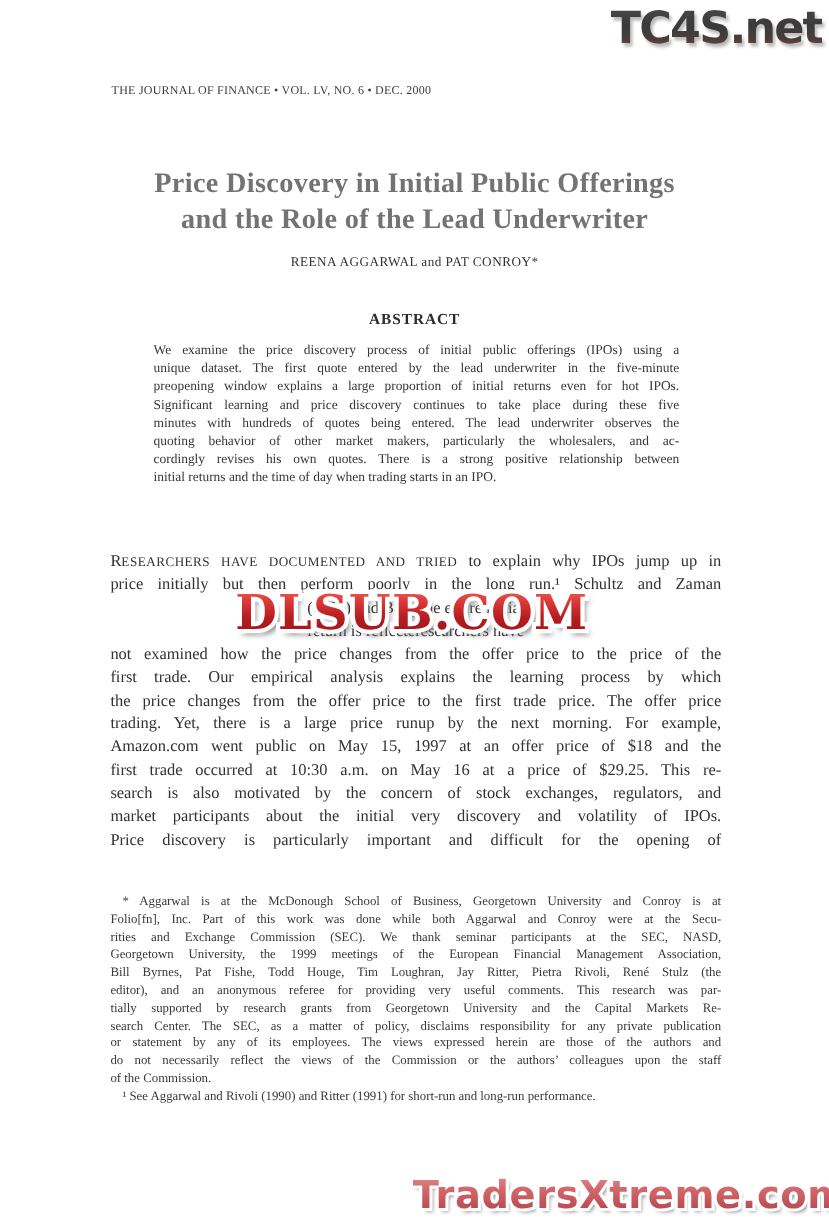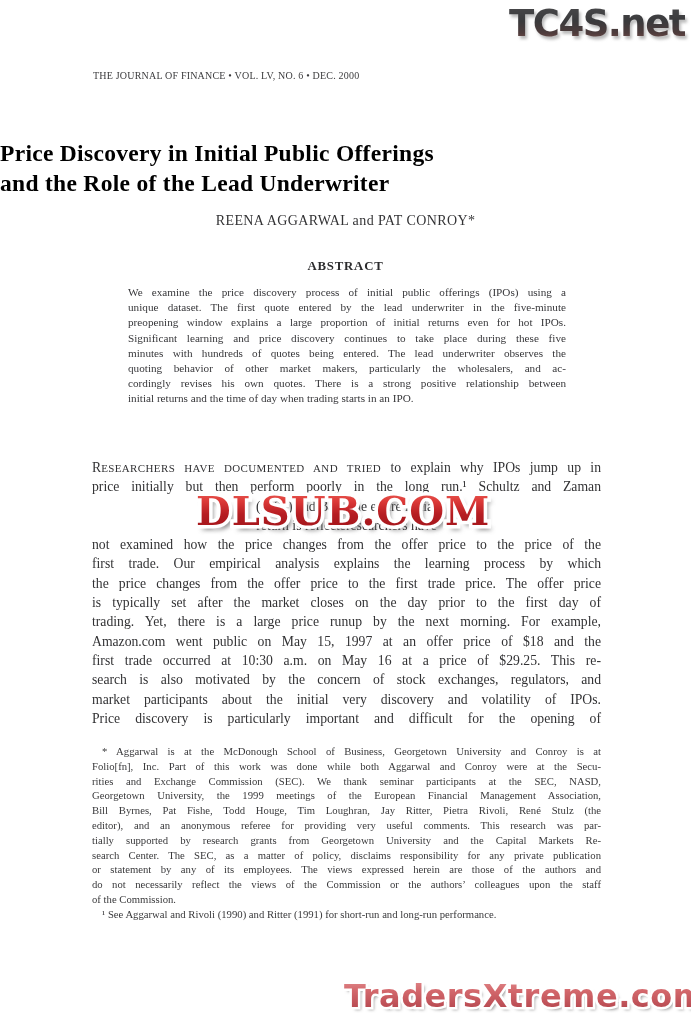--- a/index.html
+++ b/index.html
@@ -7,28 +7,28 @@
     position:relative; width:691px; height:1024px; background:#ffffff;
     font-family:"Liberation Serif", serif; color:#323234; overflow:hidden;
   }
 
   .journal-line {
     position:absolute; left:93px; top:70px;
     font-size:10px; letter-spacing:0.2px; color:#3c3c3e; white-space:nowrap;
   }
 
   .paper-title {
-    position:absolute; left:0; right:0; top:139px; 
+    position:absolute; left:0; right:0; top:139px; text-align:center;
     font-size:23.5px; font-weight:bold; line-height:29.5px;
-    color:#000000; letter-spacing:0.3px;
+    color:#737373; letter-spacing:0.3px;
   }
 
   .authors-line {
     position:absolute; left:0; right:0; top:213px; text-align:center;
-    font-size:14px; letter-spacing:0.4px; color:#333335;
+    font-size:11px; letter-spacing:0.4px; color:#333335;
   }
 
   .abstract-heading {
     position:absolute; left:0; right:0; top:259px; text-align:center;
     font-size:12.8px; font-weight:bold; letter-spacing:0.8px; color:#2c2c2e;
   }
 
   .abstract-paragraph {
     position:absolute; left:128px; width:438px; top:285px;
     font-size:11.2px; line-height:15.2px; color:#37373a;
@@ -136,21 +136,20 @@
         <span>(1994) and Barry</span>
         <span>the entire initial</span>
       </div>
       <div class="body-line split">
         <span>return is reflecte</span>
         <span>researchers have</span>
       </div>
       <div class="body-line">not examined how the price changes from the offer price to the price of the</div>
       <div class="body-line">first trade. Our empirical analysis explains the learning process by which</div>
       <div class="body-line">the price changes from the offer price to the first trade price. The offer price</div>
-      <div class="body-line">is typically set after the market closes on the day prior to the first day of</div>
       <div class="body-line">trading. Yet, there is a large price runup by the next morning. For example,</div>
       <div class="body-line">Amazon.com went public on May 15, 1997 at an offer price of $18 and the</div>
       <div class="body-line">first trade occurred at 10:30 a.m. on May 16 at a price of $29.25. This re-</div>
       <div class="body-line">search is also motivated by the concern of stock exchanges, regulators, and</div>
       <div class="body-line">market participants about the initial very discovery and volatility of IPOs.</div>
       <div class="body-line">Price discovery is particularly important and difficult for the opening of</div>
     </div>
 
   <div class="wm wm-dlsub">
     <span class="outline">DLSUB.COM</span>

